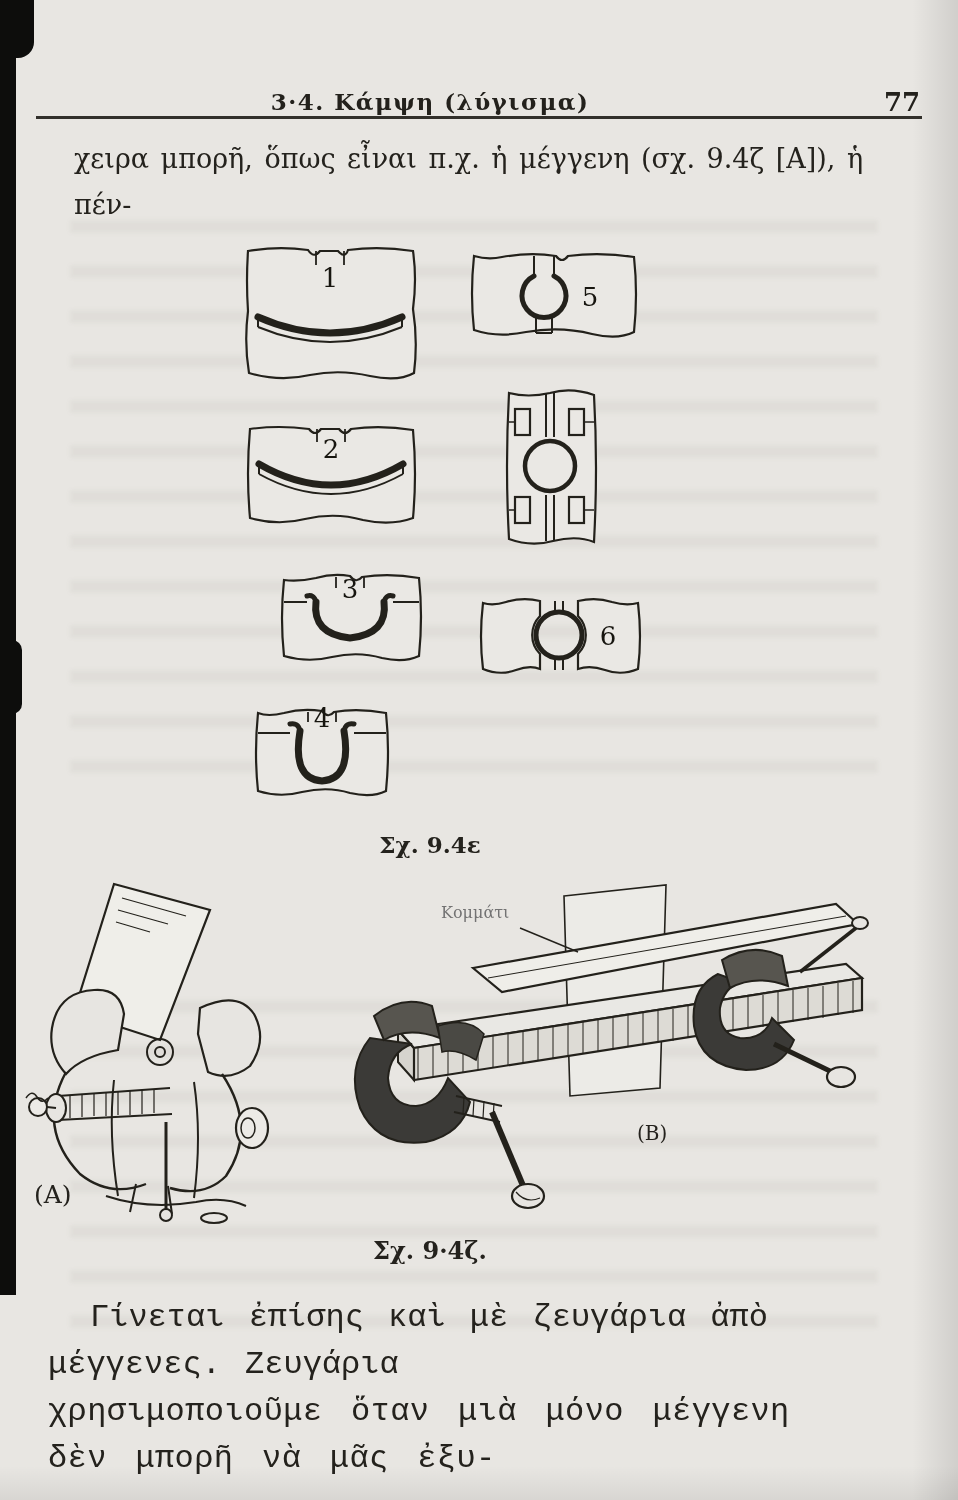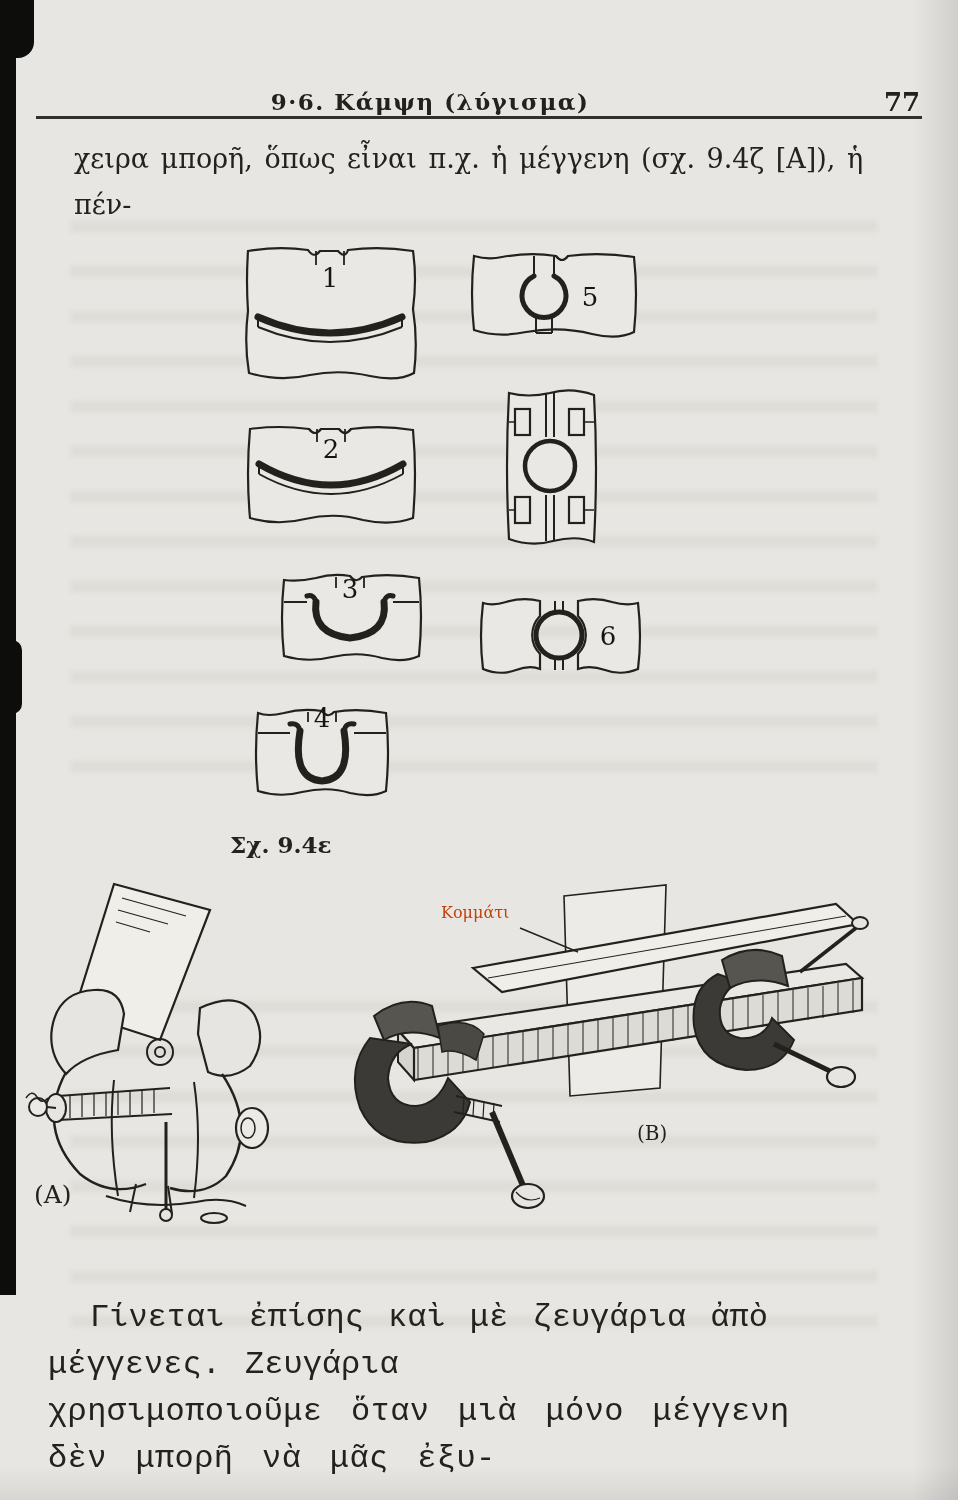--- a/index.html
+++ b/index.html
@@ -26,43 +26,43 @@
   .rule      { position:absolute; top:116px; left:36px; width:886px; height:3px; background:#32302b; }
   
   .intro { position:absolute; top:136px; left:60px; width:828px; font-size:27px; line-height:46px; }
   .intro .l1 { word-spacing:3px; padding-left:14px; }
   .closing { position:absolute; top:1294px; left:48px; width:798px; font-size:32px; line-height:47px;font-family:Liberation Mono, monospace; }
   .closing .l1 { text-indent:42px; word-spacing:5px; }
   .closing .l2 { word-spacing:9px; letter-spacing:.4px; }
   
   .fig-dies  { position:absolute; left:230px; top:237px; }
   .fig-vises { position:absolute; left:18px;  top:876px; }
-  .cap-dies  { position:absolute; top:831px;  left:230px; width:400px; 
+  .cap-dies  { position:absolute; top:831px;  left:230px; width:400px; text-align:center;
                font-size:23px; font-weight:bold; }
   .cap-vises { position:absolute; top:1236px; left:290px; width:280px; text-align:center;
                font-size:24px; font-weight:bold; }
-  .lbl-kommati { position:absolute; top:903px;  left:441px; font-size:16px; color:#c2410c; }
+  .lbl-kommati { position:absolute; top:903px;  left:441px; font-size:16px; color:#737373; }
   .lbl-b       { position:absolute; top:1121px; left:637px; font-size:20px; }
   .lbl-a       { position:absolute; top:1180px; left:34px;  font-size:25px; }
   
   svg path, svg circle, svg ellipse, svg polygon, svg line { stroke:#23211b; }
   .dienum { font-family:"DejaVu Serif","Liberation Serif",serif; font-size:26px; fill:#17150f; }
 </style>
 </head>
 <body>
 
 <div class="page">
 
   <div class="ghost g1"></div>
   <div class="ghost g2"></div>
   <div class="bind-strip"></div>
   <div class="bind-blob"></div>
   <div class="bind-bump"></div>
 
-  <div class="hdr-title">9·6. Κάμψη (λύγισμα)</div>
+  <div class="hdr-title">3·4. Κάμψη (λύγισμα)</div>
   <div class="hdr-page">77</div>
   <div class="rule"></div>
 
   <div class="intro">
     <div class="l1">χειρα μπορῆ, ὅπως εἶναι π.χ. ἡ μέγγενη (σχ. 9.4ζ [Α]), ἡ πέν-</div>
   </div>
 
   <svg class="fig-dies" width="430" height="570" viewBox="0 0 430 570">
 
     <g transform="translate(10,6)" fill="none" stroke-width="2.2">
@@ -181,20 +181,21 @@
       <path d="M756,168 L814,196" stroke-width="5" stroke="#22201d"></path>
       <ellipse cx="823" cy="201" rx="14" ry="10" fill="#e7e5e1" stroke-width="2.2"></ellipse>
       <path d="M782,96 L838,52" stroke-width="3.5" stroke="#22201d"></path>
       <ellipse cx="842" cy="47" rx="8" ry="6" fill="#e7e5e1" stroke-width="2"></ellipse>
     </g>
   </svg>
 
   <div class="lbl-kommati">Κομμάτι</div>
   <div class="lbl-b">(Β)</div>
   <div class="lbl-a">(Α)</div>
+  <div class="cap-vises">Σχ. 9·4ζ.</div>
 
   <div class="closing">
     <div class="l1">Γίνεται ἐπίσης καὶ μὲ ζευγάρια ἀπὸ μέγγενες. Ζευγάρια</div>
     <div class="l2">χρησιμοποιοῦμε ὅταν μιὰ μόνο μέγγενη δὲν μπορῆ νὰ μᾶς ἐξυ-</div>
   </div>
 
   <div class="edge-right"></div>
   <div class="edge-bottom"></div>
 </div>
 

